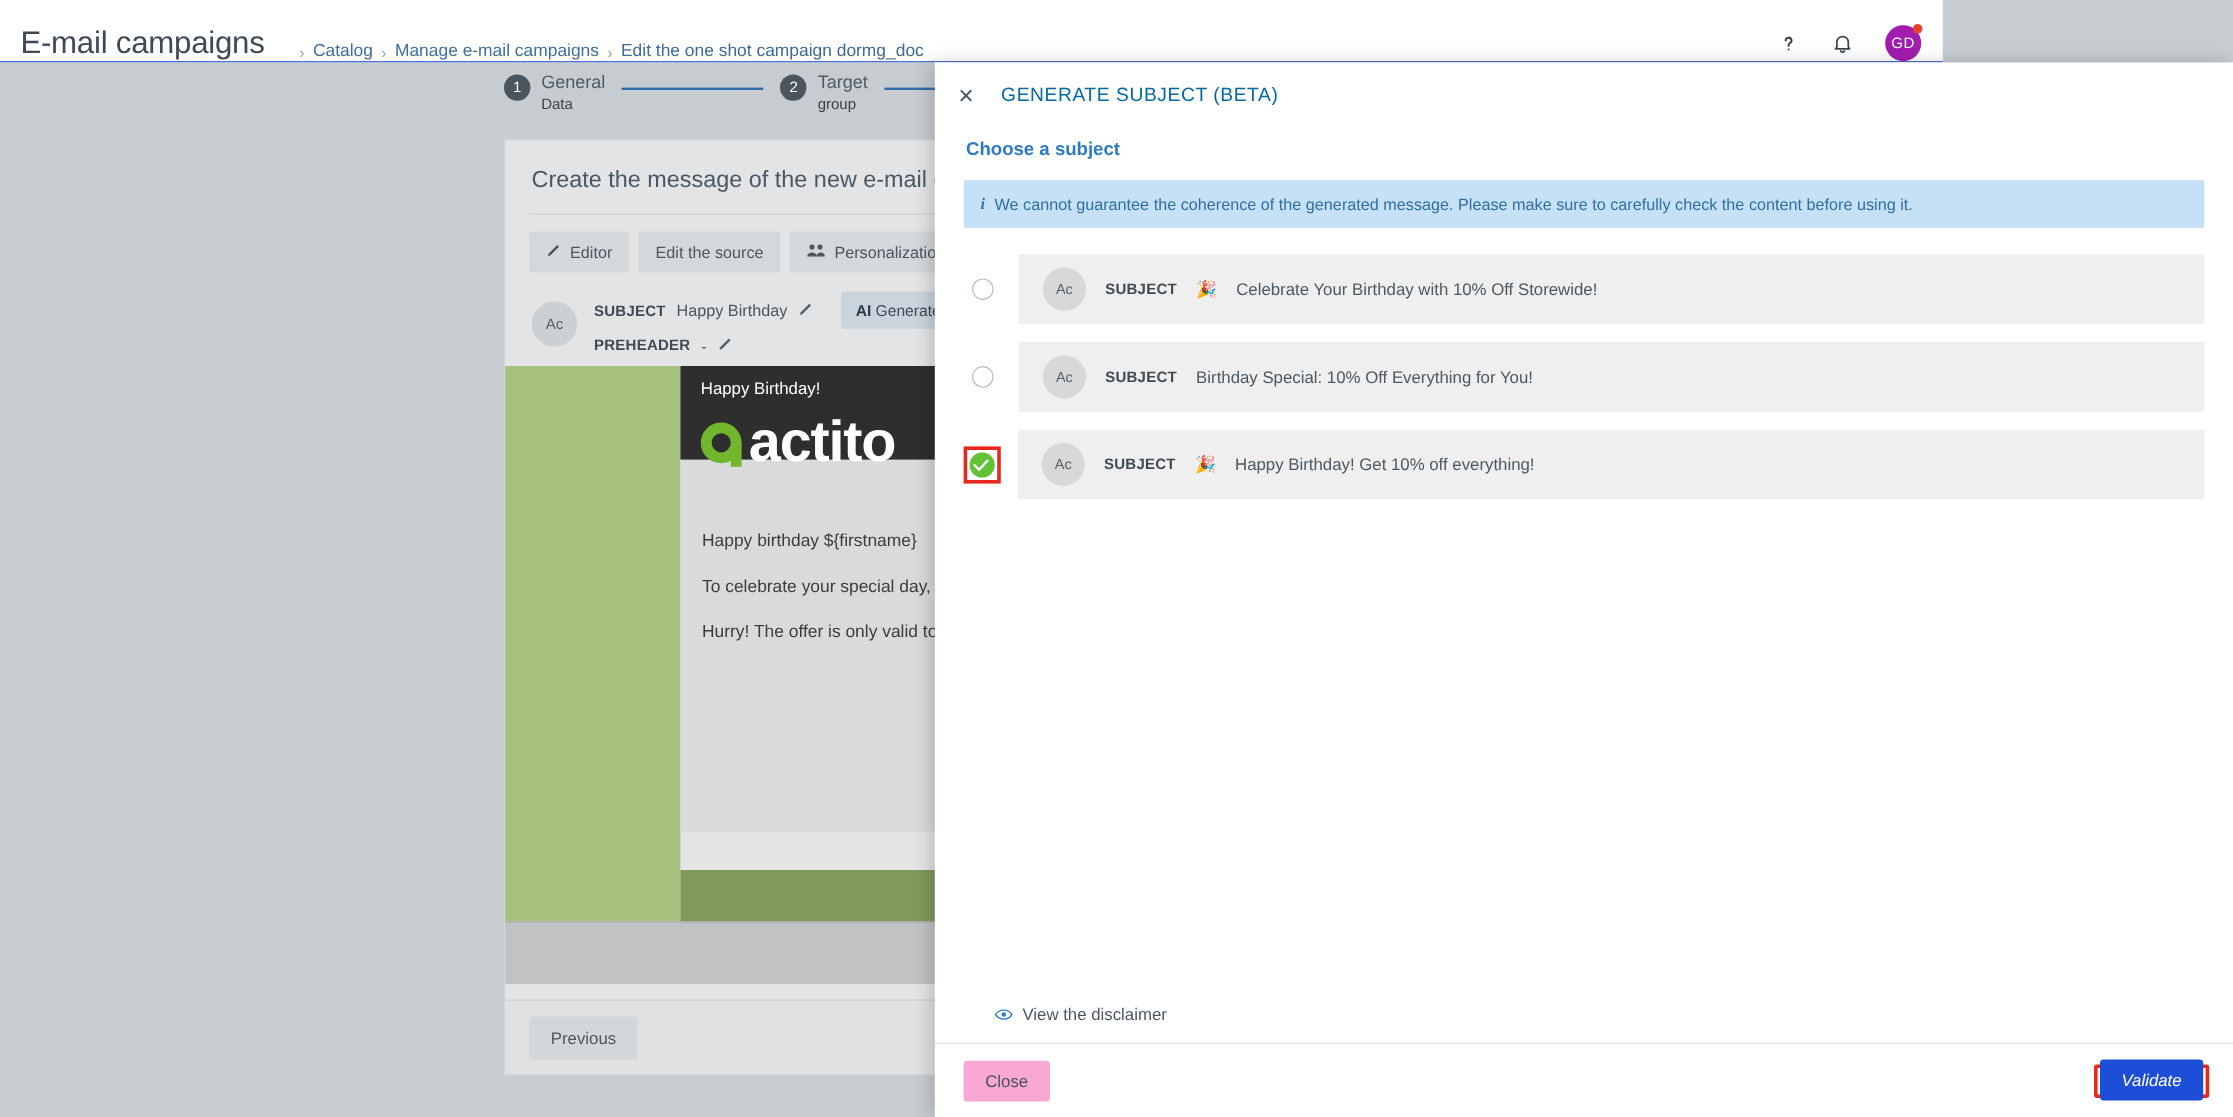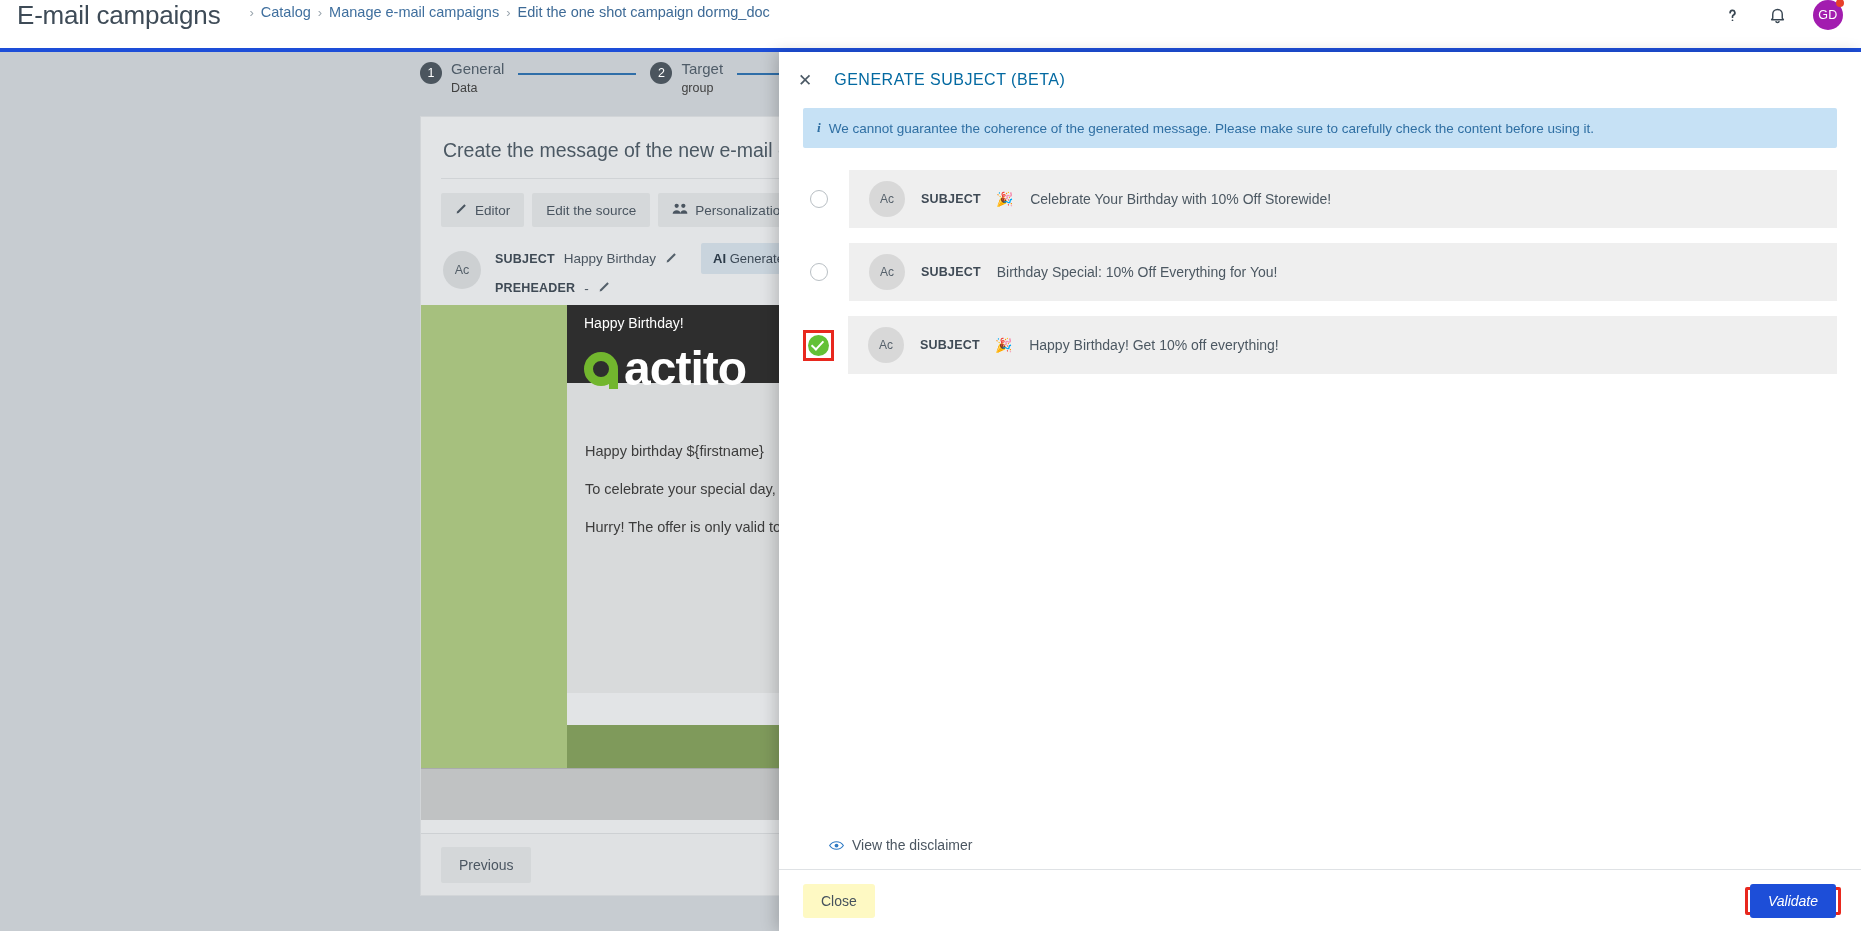--- a/index.html
+++ b/index.html
@@ -6,23 +6,23 @@
   html, body {
     width: 1861px; height: 931px;
     font-family: "Liberation Sans", sans-serif;
     background: #c7ccd1;
     overflow: hidden;
   }
   #root { position: relative; width: 1861px; height: 931px; }
 
   
   .app-header {
-    position: absolute; left: 0; top: 0; width: 1861px; height: 52px;
-    background: #ffffff; border-bottom: 4px solid #1d4ed8;
-    display: flex; align-items: flex-start;
+    position: absolute; left: 0; top: 0; width: 1619px; height: 52px;
+    background: #ffffff; border-bottom: 1px solid #1d4ed8;
+    display: flex; align-items: flex-end;
   }
   .app-title {
     font-size: 26px; color: #3e4b57; font-weight: 400;
     margin-left: 17px; letter-spacing: -0.2px;
   }
   .breadcrumb { display: flex; align-items: center; margin-left: 22px; margin-top: 4px; }
   .bc-sep { color: #9aa5ae; font-size: 13px; margin: 0 7px; }
   .bc-item { color: #3d6a96; font-size: 14.5px; }
   .bc-item.link { color: #3f6f9e; }
   .header-right { margin-left: auto; display: flex; align-items: center; gap: 26px; padding-right: 18px; }
@@ -200,21 +200,21 @@
   .modal-disclaimer {
     flex: 0 0 auto; padding: 0 24px 16px 26px; display: flex; align-items: center; gap: 8px; margin-left: 24px;
   }
   .eye-icon { color: #2f7ac4; display: flex; align-items: center; }
   .disclaimer-txt { font-size: 14px; color: #4b5661; }
   .modal-foot {
     flex: 0 0 auto; height: 62px; border-top: 1px solid #dfe2e5;
     display: flex; align-items: center; padding: 0 20px 0 24px;
   }
   .close-btn {
-    background: #fef9c3; color: #46525d; font-size: 14px; padding: 9px 18px; border-radius: 3px;
+    background: #f9a8d4; color: #46525d; font-size: 14px; padding: 9px 18px; border-radius: 3px;
   }
   .validate-wrap { margin-left: auto; border: 3px solid #e8281e; padding: 2px; border-radius: 2px; }
   .validate-btn {
     background: #1d4ed8; color: #ffffff; font-size: 14px; padding: 9px 18px; border-radius: 3px; font-style: italic;
   }
 </style>
 </head>
 <body>
 
 <div id="root">
@@ -356,20 +356,21 @@
   </div>
 
   <div class="modal">
 
     <div class="modal-head">
       <span class="modal-close">✕</span>
       <span class="modal-title">GENERATE SUBJECT (BETA)</span>
     </div>
 
     <div class="modal-body">
+      <div class="choose-h">Choose a subject</div>
 
       <div class="info-banner">
         <span class="info-i">i</span>
         <span>We cannot guarantee the coherence of the generated message. Please make sure to carefully check the content before using it.</span>
       </div>
 
       <div class="options">
 
         <div class="option-row">
           <span class="radio-wrap">

